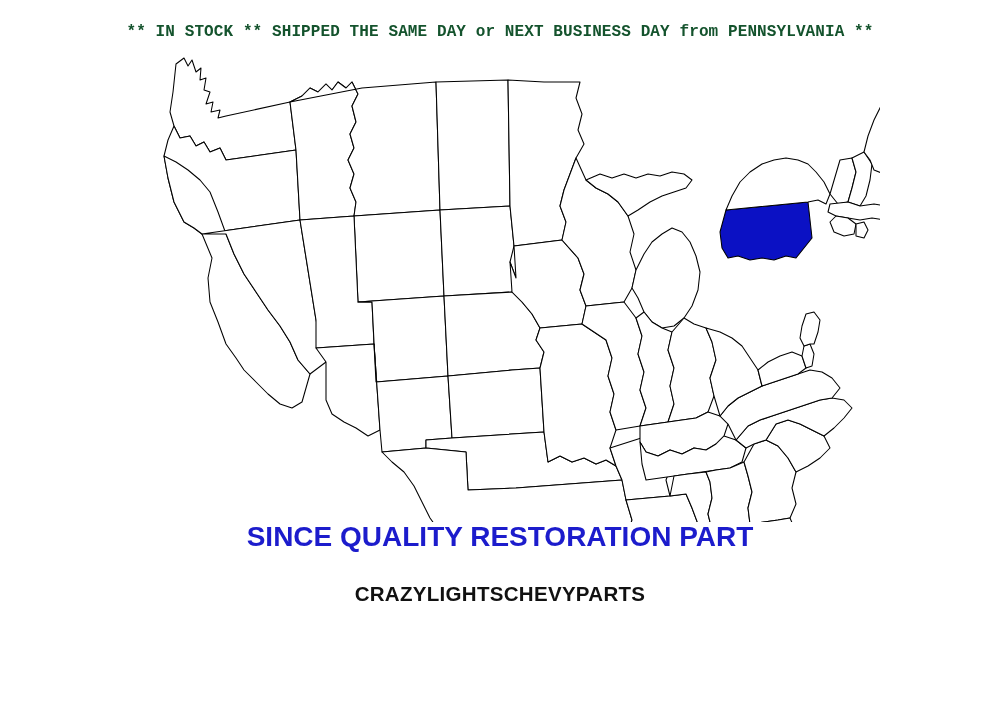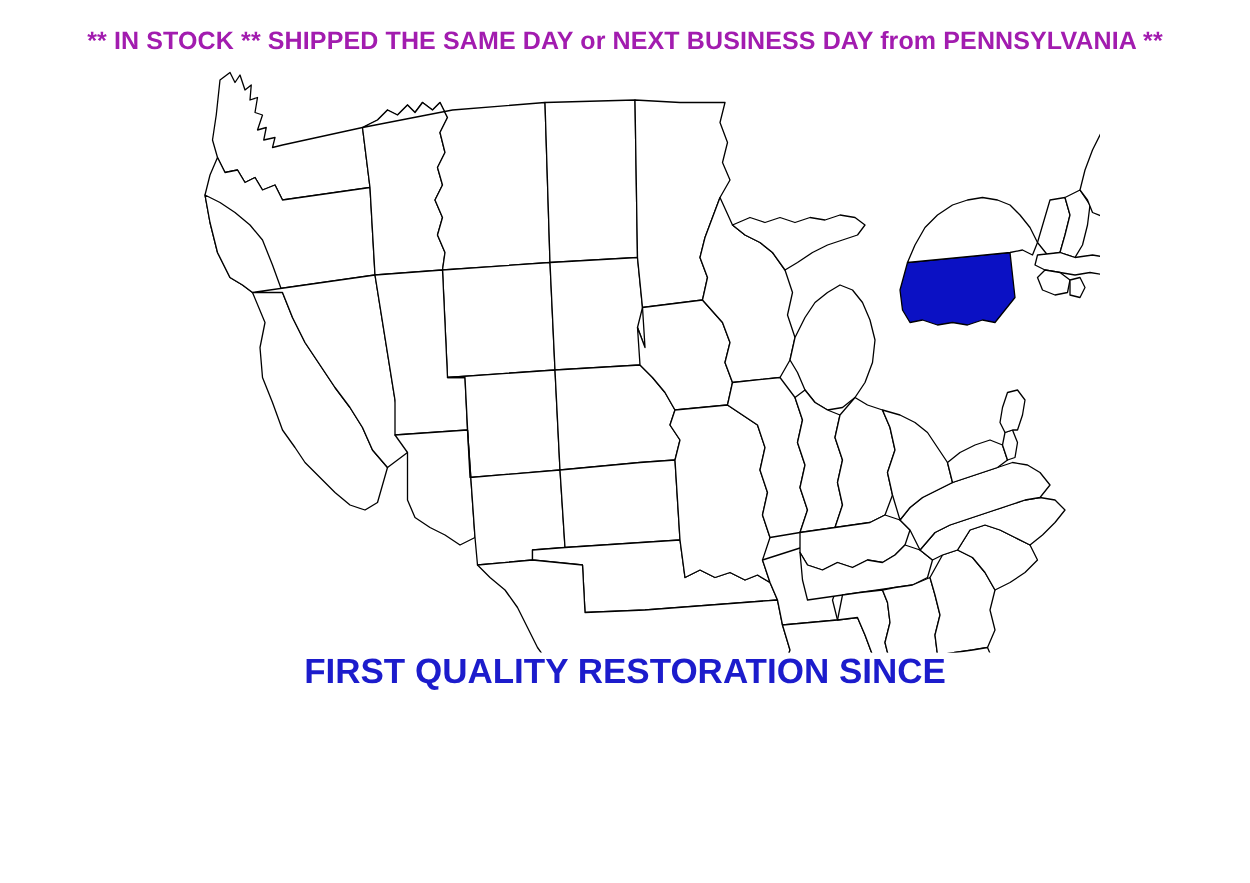--- a/index.html
+++ b/index.html
@@ -23,24 +23,24 @@
   
   #header-banner {
     position: absolute;
     top: 22px;
     left: 0;
     width: 1000px;
     text-align: center;
   }
   #header-text {
     display: inline-block;
-    color: #a21caf;
-    font-family: Liberation Sans, sans-serif;
-    font-weight: bold;
-    font-size: 20px;
+    color: #14532d;
+    font-family: Liberation Mono, monospace;
+    font-weight: bold;
+    font-size: 16px;
     letter-spacing: 0.1px;
     white-space: nowrap;
   }
 
   
   #map-region {
     position: absolute;
     top: 52px;
     left: 140px;
     width: 740px;
@@ -208,16 +208,17 @@
       <path class="state-path" d="M690,152 L708,150 L720,154 L734,152 L746,154 L752,162 L744,168 L732,166 L720,168 L708,166 L696,164 L688,160 Z"></path>
 
       <path class="state-path" d="M696,164 L708,166 L716,172 L714,182 L704,184 L694,180 L690,170 Z"></path>
 
       <path class="state-path" d="M716,172 L724,170 L728,178 L724,186 L716,184 Z"></path>
 
     </svg>
   </div>
 
   <div id="tagline-block">
-    <div id="tagline-primary">FIRST QUALITY RESTORATION SINCE</div>
+    <div id="tagline-primary">SINCE QUALITY RESTORATION PART</div>
+    <div id="store-name">CRAZYLIGHTSCHEVYPARTS</div>
   </div>
 
 </div>
 
 </body></html>

